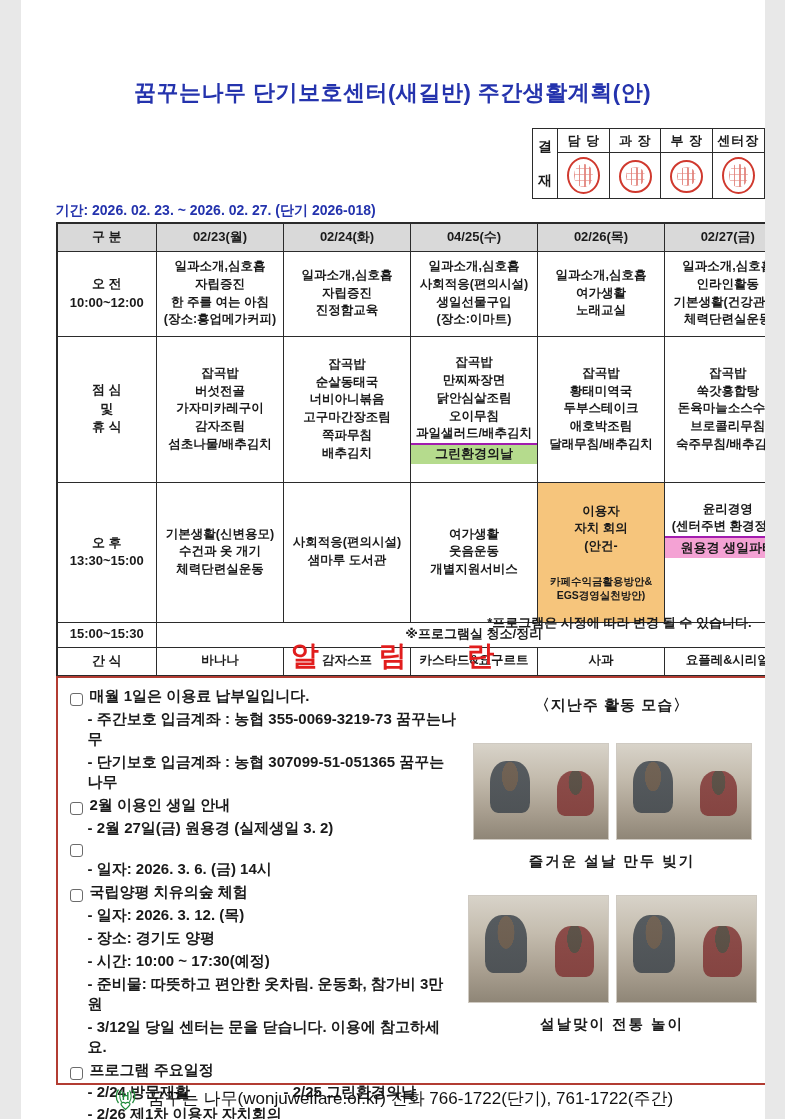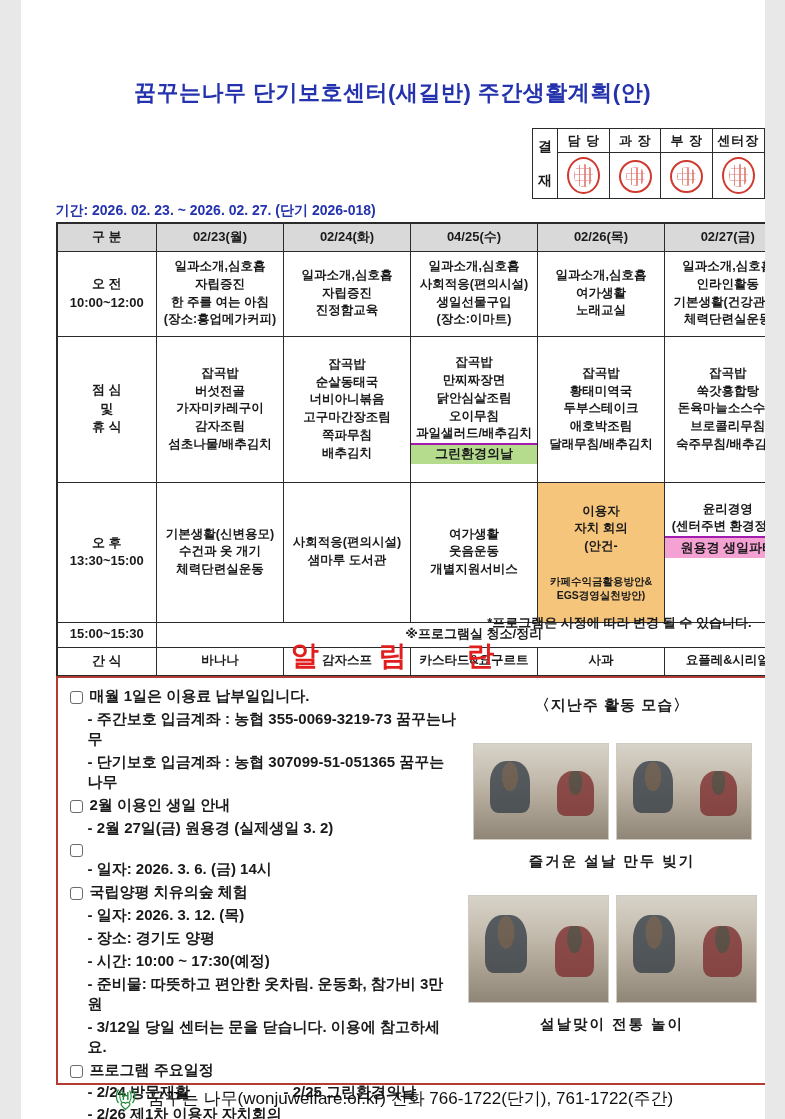--- a/index.html
+++ b/index.html
@@ -83,21 +83,21 @@
     position:absolute; top:637px; left:0; width:100%;
     text-align:center; color:#e11d1d; font-size:28px; font-weight:700;
     word-spacing:52px;
   }
   .notice-box {
     position:absolute; top:676px; left:35px; width:713px; height:409px;
     border:2.5px solid #b23c32; background:#fff;
     display:flex; padding:8px 10px 6px 12px; gap:10px;
   }
   .notice-left { width:412px; font-size:15px; font-weight:600; }
-  .nline { display:flex; align-items:center; margin-bottom:2.6px; line-height:1.35; }
+  .nline { display:flex; align-items:flex-end; margin-bottom:2.6px; line-height:1.35; }
   .nline.sub { padding-left:18px; }
   .checkbox {
     display:inline-block; width:13px; height:13px; flex:0 0 13px;
     border:1.5px solid #6b6b6b; border-radius:3px; margin:3px 7px 0 0;
   }
   .twocol { display:flex; padding-left:18px; margin-bottom:2.6px; }
   .twocol .tc-left { width:196px; }
   
   .notice-right { flex:1; display:flex; flex-direction:column; align-items:center; }
   .photos-header { margin-top:10px; font-size:15px; font-weight:700; letter-spacing:1px; }

